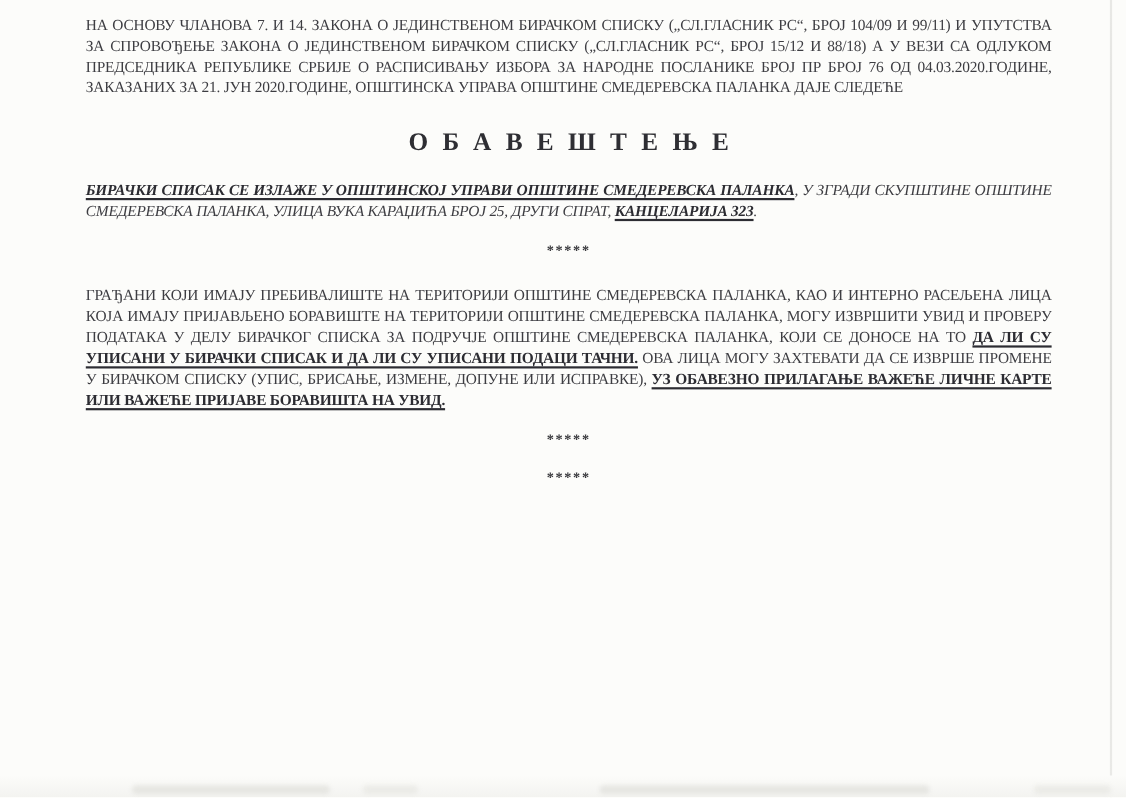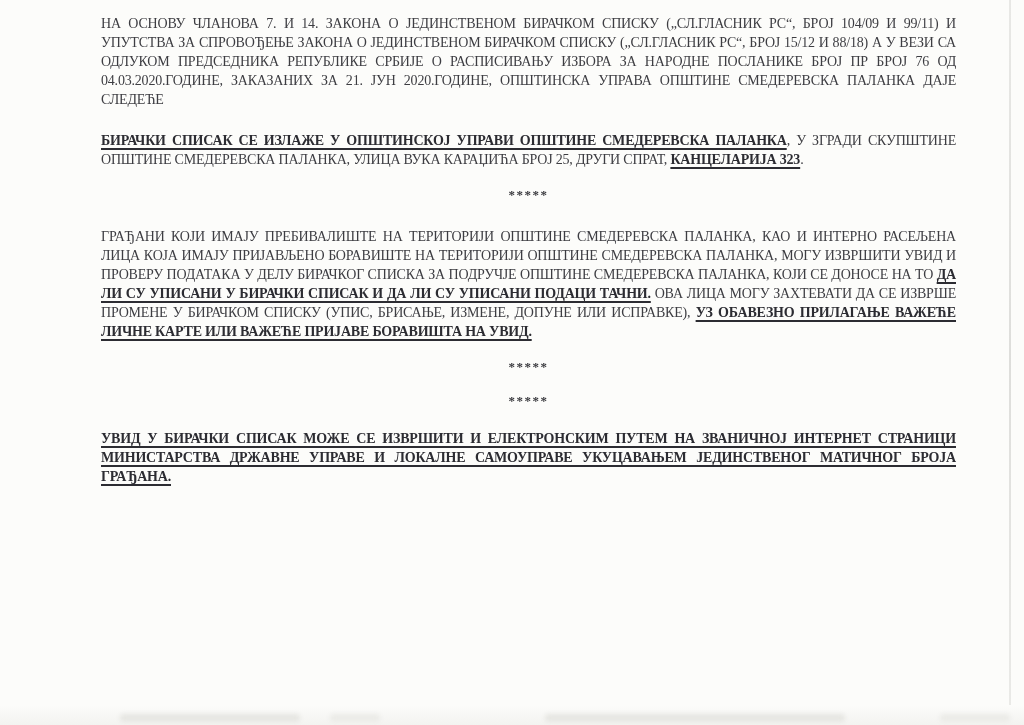--- a/index.html
+++ b/index.html
@@ -10,21 +10,20 @@
     overflow: hidden;
     background: #fcfcfa;
     font-family: "Liberation Serif", "DejaVu Serif", serif;
     color: #3d3d42;
   }
   .content {
     position: absolute;
     left: 78px;
     right: 68px;
     top: 14px;
-    margin-left: 23px;
   }
   .para {
     margin: 0;
     font-size: 14px;
     line-height: 19px;
     text-align: justify;
     letter-spacing: -0.2px;
   }
   .bu, .para.bu-full {
     font-weight: bold;
@@ -44,21 +43,21 @@
   }
   .sep {
     margin: 18px 0 0 0;
     text-align: center;
     font-size: 13px;
     font-weight: bold;
     letter-spacing: 1.5px;
     color: #38383c;
   }
   .mt-p2 { margin-top: 30px; }
-  .mt-p3 { margin-top: 22px; }
+  .mt-p3 { margin-top: 22px; font-style: italic; }
   .mt-p4 { margin-top: 24px; }
   .mt-p5 { margin-top: 20px; }
   .mt-p6 { margin-top: 20px; }
   
   .scan-edge-right {
     position: absolute;
     top: 0; bottom: 0;
     right: 13px;
     width: 2px;
     background: linear-gradient(#e3e3e0, #d6d6d3, #e6e6e3);
@@ -84,38 +83,38 @@
   .smudge.s4 { left: 940px; width: 70px;  background:#ebebe7; }
 </style>
 </head>
 <body>
 
 <div class="page">
   <div class="content">
 
     <p class="para">НА ОСНОВУ ЧЛАНОВА 7. И 14. ЗАКОНА О ЈЕДИНСТВЕНОМ БИРАЧКОМ СПИСКУ („СЛ.ГЛАСНИК РС“, БРОЈ 104/09 И 99/11) И УПУТСТВА ЗА СПРОВОЂЕЊЕ ЗАКОНА О ЈЕДИНСТВЕНОМ БИРАЧКОМ СПИСКУ („СЛ.ГЛАСНИК РС“, БРОЈ 15/12 И 88/18) А У ВЕЗИ СА ОДЛУКОМ ПРЕДСЕДНИКА РЕПУБЛИКЕ СРБИЈЕ О РАСПИСИВАЊУ ИЗБОРА ЗА НАРОДНЕ ПОСЛАНИКЕ БРОЈ ПР БРОЈ 76 ОД 04.03.2020.ГОДИНЕ, ЗАКАЗАНИХ ЗА 21. ЈУН 2020.ГОДИНЕ, ОПШТИНСКА УПРАВА ОПШТИНЕ СМЕДЕРЕВСКА ПАЛАНКА ДАЈЕ СЛЕДЕЋЕ</p>
 
+    <h1 class="doc-title">ОБАВЕШТЕЊЕ</h1>
 
 
     <p class="para mt-p3">
       <span class="bu">БИРАЧКИ СПИСАК СЕ ИЗЛАЖЕ У ОПШТИНСКОЈ УПРАВИ ОПШТИНЕ СМЕДЕРЕВСКА ПАЛАНКА</span><span>, У ЗГРАДИ СКУПШТИНЕ ОПШТИНЕ СМЕДЕРЕВСКА ПАЛАНКА, УЛИЦА ВУКА КАРАЏИЋА БРОЈ 25, ДРУГИ СПРАТ, </span><span class="bu">КАНЦЕЛАРИЈА 323</span><span>.</span>
     </p>
 
     <p class="sep">*****</p>
 
     <p class="para mt-p4">
       <span>ГРАЂАНИ КОЈИ ИМАЈУ ПРЕБИВАЛИШТЕ НА ТЕРИТОРИЈИ ОПШТИНЕ СМЕДЕРЕВСКА ПАЛАНКА, КАО И ИНТЕРНО РАСЕЉЕНА ЛИЦА КОЈА ИМАЈУ ПРИЈАВЉЕНО БОРАВИШТЕ НА ТЕРИТОРИЈИ ОПШТИНЕ СМЕДЕРЕВСКА ПАЛАНКА, МОГУ ИЗВРШИТИ УВИД И ПРОВЕРУ ПОДАТАКА У ДЕЛУ БИРАЧКОГ СПИСКА ЗА ПОДРУЧЈЕ ОПШТИНЕ СМЕДЕРЕВСКА ПАЛАНКА, КОЈИ СЕ ДОНОСЕ НА ТО </span><span class="bu">ДА ЛИ СУ УПИСАНИ У БИРАЧКИ СПИСАК И ДА ЛИ СУ УПИСАНИ ПОДАЦИ ТАЧНИ.</span><span> ОВА ЛИЦА МОГУ ЗАХТЕВАТИ ДА СЕ ИЗВРШЕ ПРОМЕНЕ У БИРАЧКОМ СПИСКУ (УПИС, БРИСАЊЕ, ИЗМЕНЕ, ДОПУНЕ ИЛИ ИСПРАВКЕ), </span><span class="bu">УЗ ОБАВЕЗНО ПРИЛАГАЊЕ ВАЖЕЋЕ ЛИЧНЕ КАРТЕ ИЛИ ВАЖЕЋЕ ПРИЈАВЕ БОРАВИШТА НА УВИД.</span>
     </p>
 
     <p class="sep">*****</p>
 
 
     <p class="sep">*****</p>
 
-    <p class="para bu-full mt-p6">УВИД У БИРАЧКИ СПИСАК МОЖЕ СЕ ИЗВРШИТИ И ЕЛЕКТРОНСКИМ ПУТЕМ НА ЗВАНИЧНОЈ ИНТЕРНЕТ СТРАНИЦИ МИНИСТАРСТВА ДРЖАВНЕ УПРАВЕ И ЛОКАЛНЕ САМОУПРАВЕ УКУЦАВАЊЕМ ЈЕДИНСТВЕНОГ МАТИЧНОГ БРОЈА ГРАЂАНА.</p>
 
   </div>
 
   <div class="scan-edge-right"></div>
 
   <div class="scan-bottom-band">
     <div class="smudge s1"></div>
     <div class="smudge s2"></div>
     <div class="smudge s3"></div>
     <div class="smudge s4"></div>

